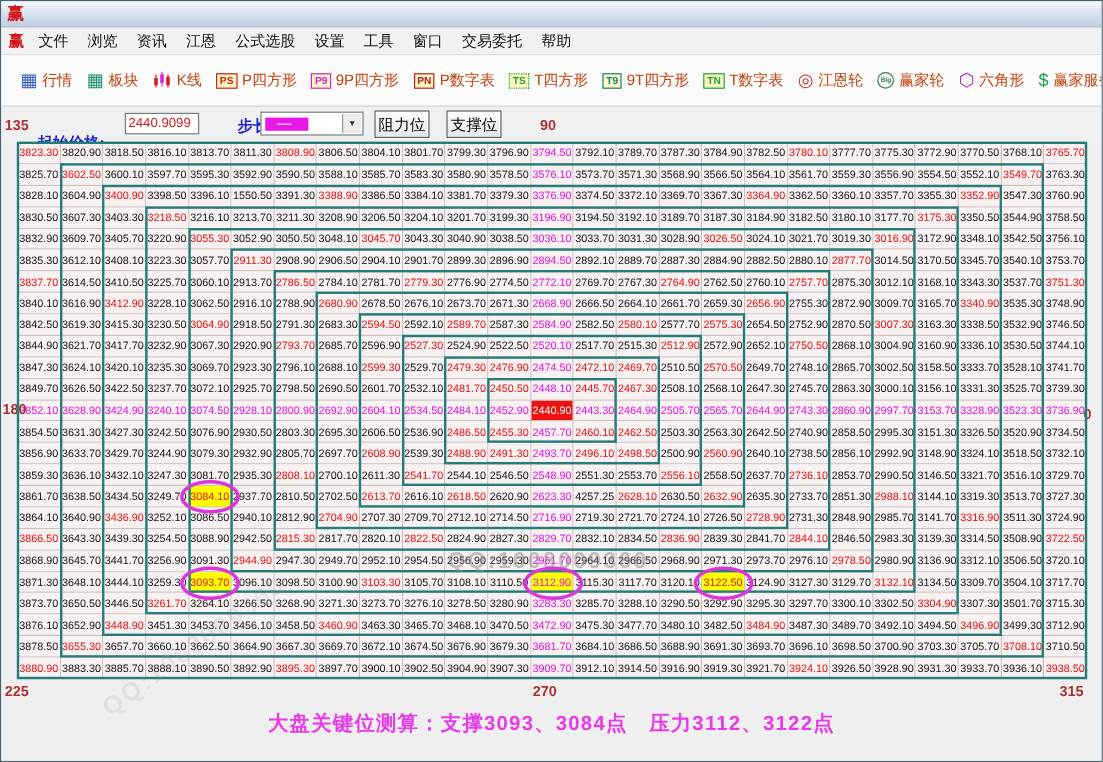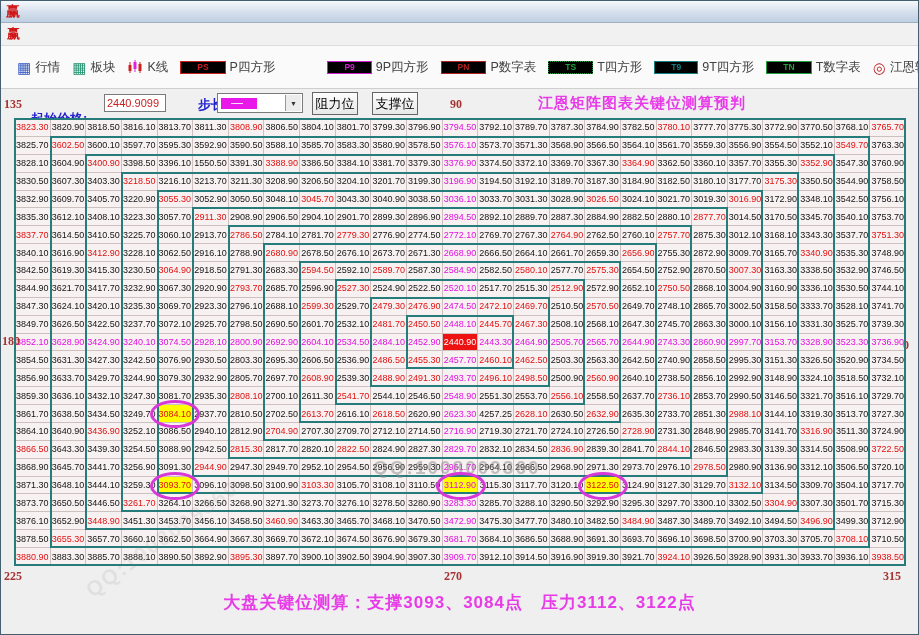--- a/index.html
+++ b/index.html
@@ -14,29 +14,29 @@
   
   .menubar{position:absolute;left:0;top:22px;width:100%;height:23px;background:#f1f1f1;
     border-bottom:1px solid #dcdcdc;display:flex;align-items:center;padding-left:6px;}
   .menubar .logo{font-size:13px;margin-right:4px;}
   .menu-item{font-size:12.5px;color:#111;padding:0 8px;cursor:default;}
   
   .toolbar{position:absolute;left:0;top:45px;width:100%;height:43px;background:#fafafa;
     border-bottom:1px solid #cfcfcf;display:flex;align-items:center;padding-left:4px;}
   .tb-sep{width:1px;height:26px;background:#d0d0d0;margin:0 6px;}
   .tb-item{display:inline-flex;align-items:center;gap:4px;margin-right:12px;cursor:default;}
-  .tb-item .lbl{font-size:12.5px;color:#404040;white-space:nowrap;}
+  .tb-item .lbl{font-size:12.5px;color:#c2410c;white-space:nowrap;}
   .glyph-ic{font-size:15px;line-height:1;}
-  .badge-ic{font-size:8.5px;font-weight:bold;border:1px solid;padding:0 16px;background:#000000;line-height:11px;}
+  .badge-ic{font-size:8.5px;font-weight:bold;border:1px solid;padding:0 2px;background:#fef9c3;line-height:11px;}
   .badge-ic.dotted{border-style:dotted;}
   .bigwheel-ic{width:14px;height:14px;border-radius:50%;border:1.5px solid;display:inline-flex;
     align-items:center;justify-content:center;font-size:5.5px;font-weight:bold;}
   
   .controls{position:absolute;left:0;top:88px;width:100%;height:30px;background:#f0f0f0;}
-  .angle{position:absolute;color:#a63232;font-size:12px;font-weight:bold;font-family:Liberation Serif, serif;}
+  .angle{position:absolute;color:#a63232;font-size:12px;font-weight:bold;}
   .al-135{left:3px;top:8px;}  .al-90{left:449px;top:8px;}
   .blue-lbl{position:absolute;color:#2222cc;font-size:13px;font-weight:bold;}
   .price-input{position:absolute;left:103px;top:5px;width:62px;height:18px;border:1px solid #7a7a7a;
     background:#fff;color:#cc2020;font-size:11px;font-family:"Liberation Sans",sans-serif;padding:0 2px;}
   .combo{position:absolute;left:216px;top:4px;width:86px;height:20px;background:#fff;border:1px solid #7a7a7a;}
   .swatch{position:absolute;left:3px;top:4px;width:36px;height:11px;background:#e818e8;}
   .swatch::after{content:"";position:absolute;left:10px;top:5px;width:12px;height:1px;background:rgba(255,255,255,.85);}
   .combo .arrow{position:absolute;right:1px;top:1px;width:16px;height:16px;background:#ececec;
     border-left:1px solid #999;font-size:7px;color:#333;display:flex;align-items:center;justify-content:center;}
   .btn{position:absolute;top:3px;width:46px;height:23px;background:linear-gradient(#fdfdfd,#e8e8e8);
@@ -67,20 +67,21 @@
 <body>
 
 <div class="window">
 
   <div class="titlebar">
     <span class="logo">赢</span>
   </div>
 
   <div class="menubar">
     <span class="logo">赢</span>
+    <nav id="menu-items"><span class="menu-item">文件</span><span class="menu-item">浏览</span><span class="menu-item">资讯</span><span class="menu-item">江恩</span><span class="menu-item">公式选股</span><span class="menu-item">设置</span><span class="menu-item">工具</span><span class="menu-item">窗口</span><span class="menu-item">交易委托</span><span class="menu-item">帮助</span></nav>
   </div>
 
   <div class="toolbar" id="toolbar">
       <span class="tb-sep"></span>
       <span class="tb-item">
         <span class="glyph-ic" style="color: rgb(47, 85, 192);">▦</span>
         <span class="lbl">行情</span>
       </span>
       <span class="tb-item">
         <span class="glyph-ic" style="color: rgb(30, 143, 110);">▦</span>
@@ -95,21 +96,21 @@
           <line x1="13" y1="2" x2="13" y2="13" stroke="#cc2222"></line>
           <rect x="11.5" y="4" width="3" height="7" fill="#cc2222"></rect>
         </svg>
         <span class="lbl">K线</span>
       </span>
       <span class="tb-item">
         <span class="badge-ic" style="color: rgb(204, 32, 32); border-color: rgb(204, 32, 32);">PS</span>
         <span class="lbl">P四方形</span>
       </span>
       <span class="tb-item">
-        <span class="badge-ic" style="color: rgb(208, 32, 208); border-color: rgb(208, 32, 208); margin-left: 40px;">P9</span>
+        <span class="badge-ic" style="color: rgb(208, 32, 208); border-color: rgb(208, 32, 208);">P9</span>
         <span class="lbl">9P四方形</span>
       </span>
       <span class="tb-item">
         <span class="badge-ic" style="color: rgb(176, 32, 32); border-color: rgb(176, 32, 32);">PN</span>
         <span class="lbl">P数字表</span>
       </span>
       <span class="tb-item">
         <span class="badge-ic dotted" style="color: rgb(32, 160, 64); border-color: rgb(32, 160, 64);">TS</span>
         <span class="lbl">T四方形</span>
       </span>
@@ -144,21 +145,20 @@
     <span class="blue-lbl" style="left:30px;top:21px;">起始价格:</span>
     <input class="price-input" value="2440.9099" style="">
     <span class="blue-lbl" style="left:197px;top:7px;">步长:</span>
     <div class="combo">
       <span class="swatch"></span>
       <span class="arrow">▼</span>
     </div>
     <button class="btn btn-res">阻力位</button>
     <button class="btn btn-sup">支撑位</button>
     <span class="angle al-90">90</span>
-    <span class="pagetitle">江恩矩阵图表关键位测算预判</span>
   </div>
 
   <div class="main">
     <div id="grid">
         <div class="cell c-red">3823.30</div>
         <div class="cell c-black">3820.90</div>
         <div class="cell c-black">3818.50</div>
         <div class="cell c-black">3816.10</div>
         <div class="cell c-black">3813.70</div>
         <div class="cell c-black">3811.30</div>

